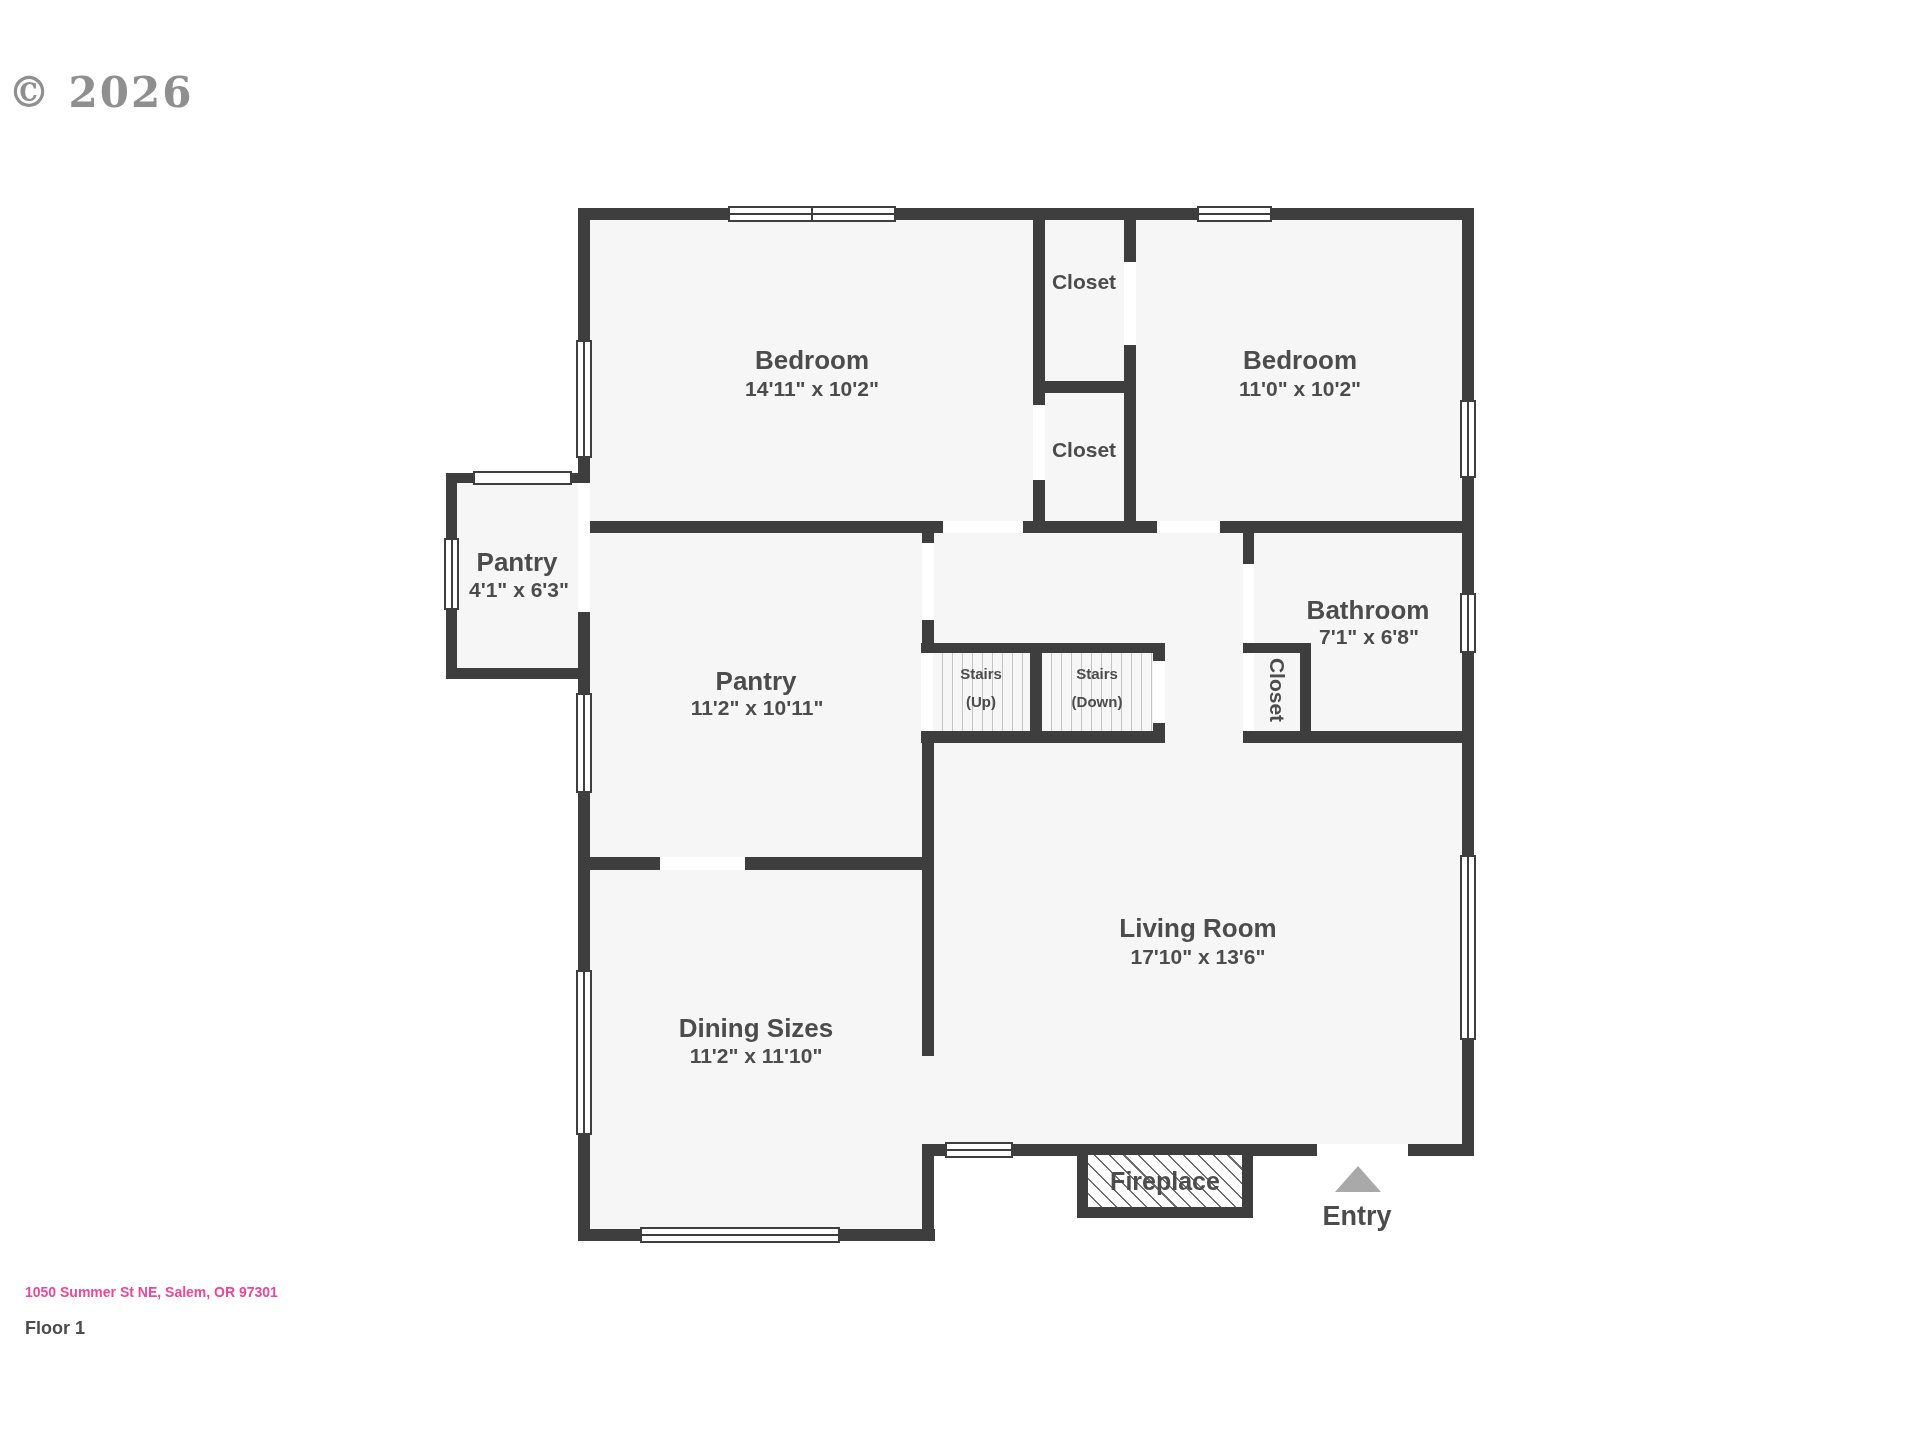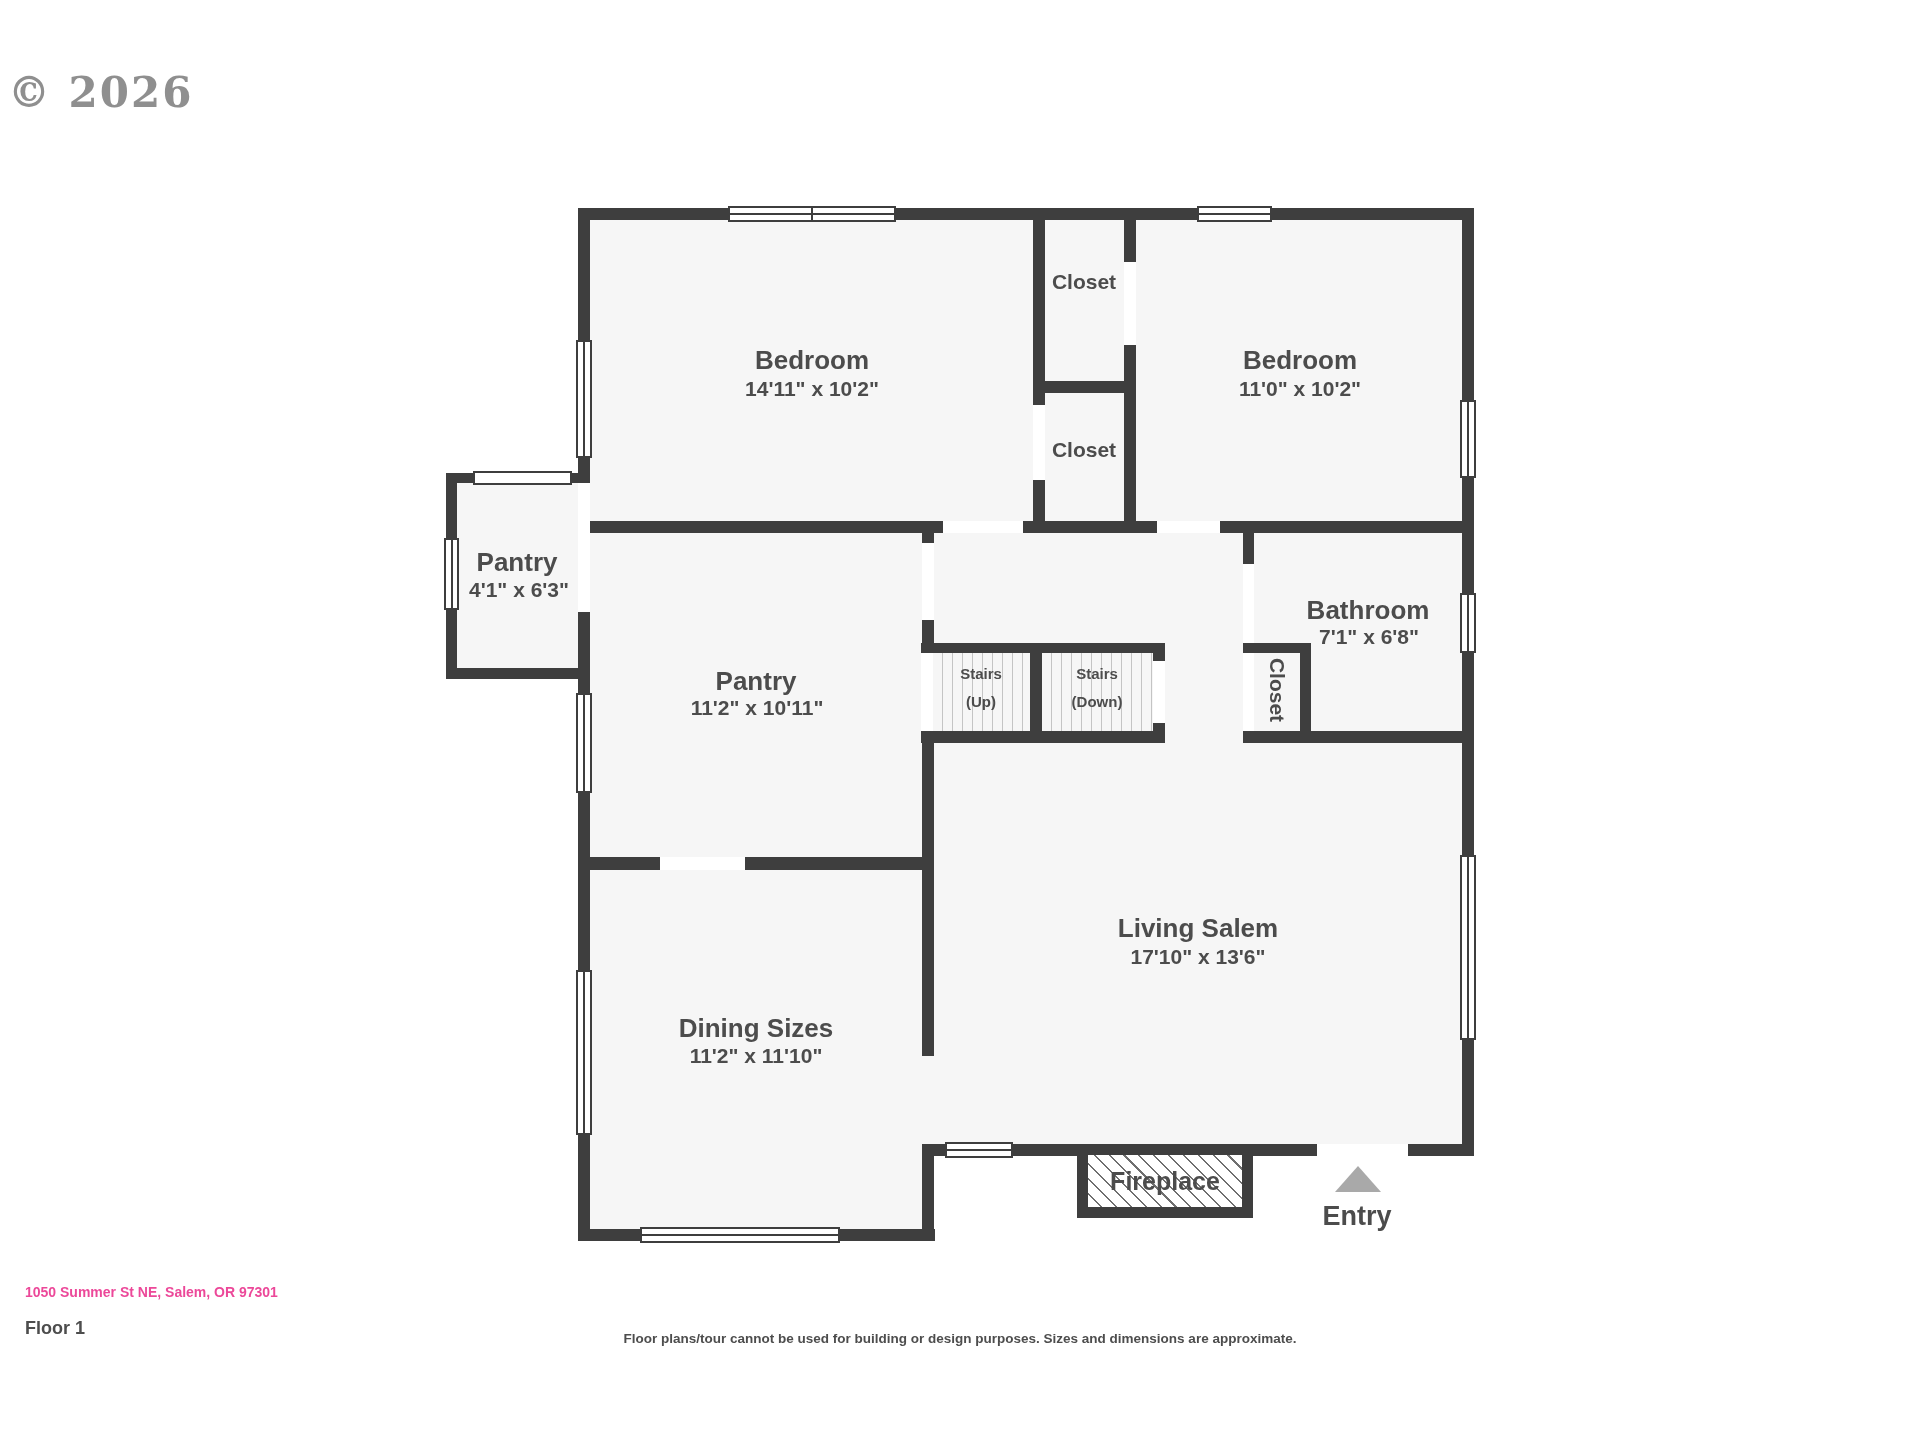--- a/index.html
+++ b/index.html
@@ -175,23 +175,22 @@
   <div class="lbl stairs-name" style="left:981px;top:673px;">Stairs</div>
   <div class="lbl stairs-name" style="left:981px;top:701px;">(Up)</div>
   <div class="lbl stairs-name" style="left:1097px;top:673px;">Stairs</div>
   <div class="lbl stairs-name" style="left:1097px;top:701px;">(Down)</div>
 
   <div class="lbl room-name" style="left:1368px;top:610px;">Bathroom</div>
   <div class="lbl room-dims" style="left:1369px;top:637px;">7'1" x 6'8"</div>
 
   <div class="lbl closet-name vertical-text" style="left:1277px;top:690px;">Closet</div>
 
-  <div class="lbl room-name" style="left:1198px;top:928px;">Living Salem</div>
+  <div class="lbl room-name" style="left:1198px;top:928px;">Living Room</div>
   <div class="lbl room-dims" style="left:1198px;top:957px;">17'10" x 13'6"</div>
 
   <div class="lbl room-name" style="left:756px;top:1028px;">Dining Sizes</div>
   <div class="lbl room-dims" style="left:756px;top:1056px;">11'2" x 11'10"</div>
 
   <div class="footer-address">1050 Summer St NE, Salem, OR 97301</div>
   <div class="footer-floor">Floor 1</div>
-  <div class="footer-disclaimer">Floor plans/tour cannot be used for building or design purposes. Sizes and dimensions are approximate.</div>
 
 </div>
 
 </body></html>

